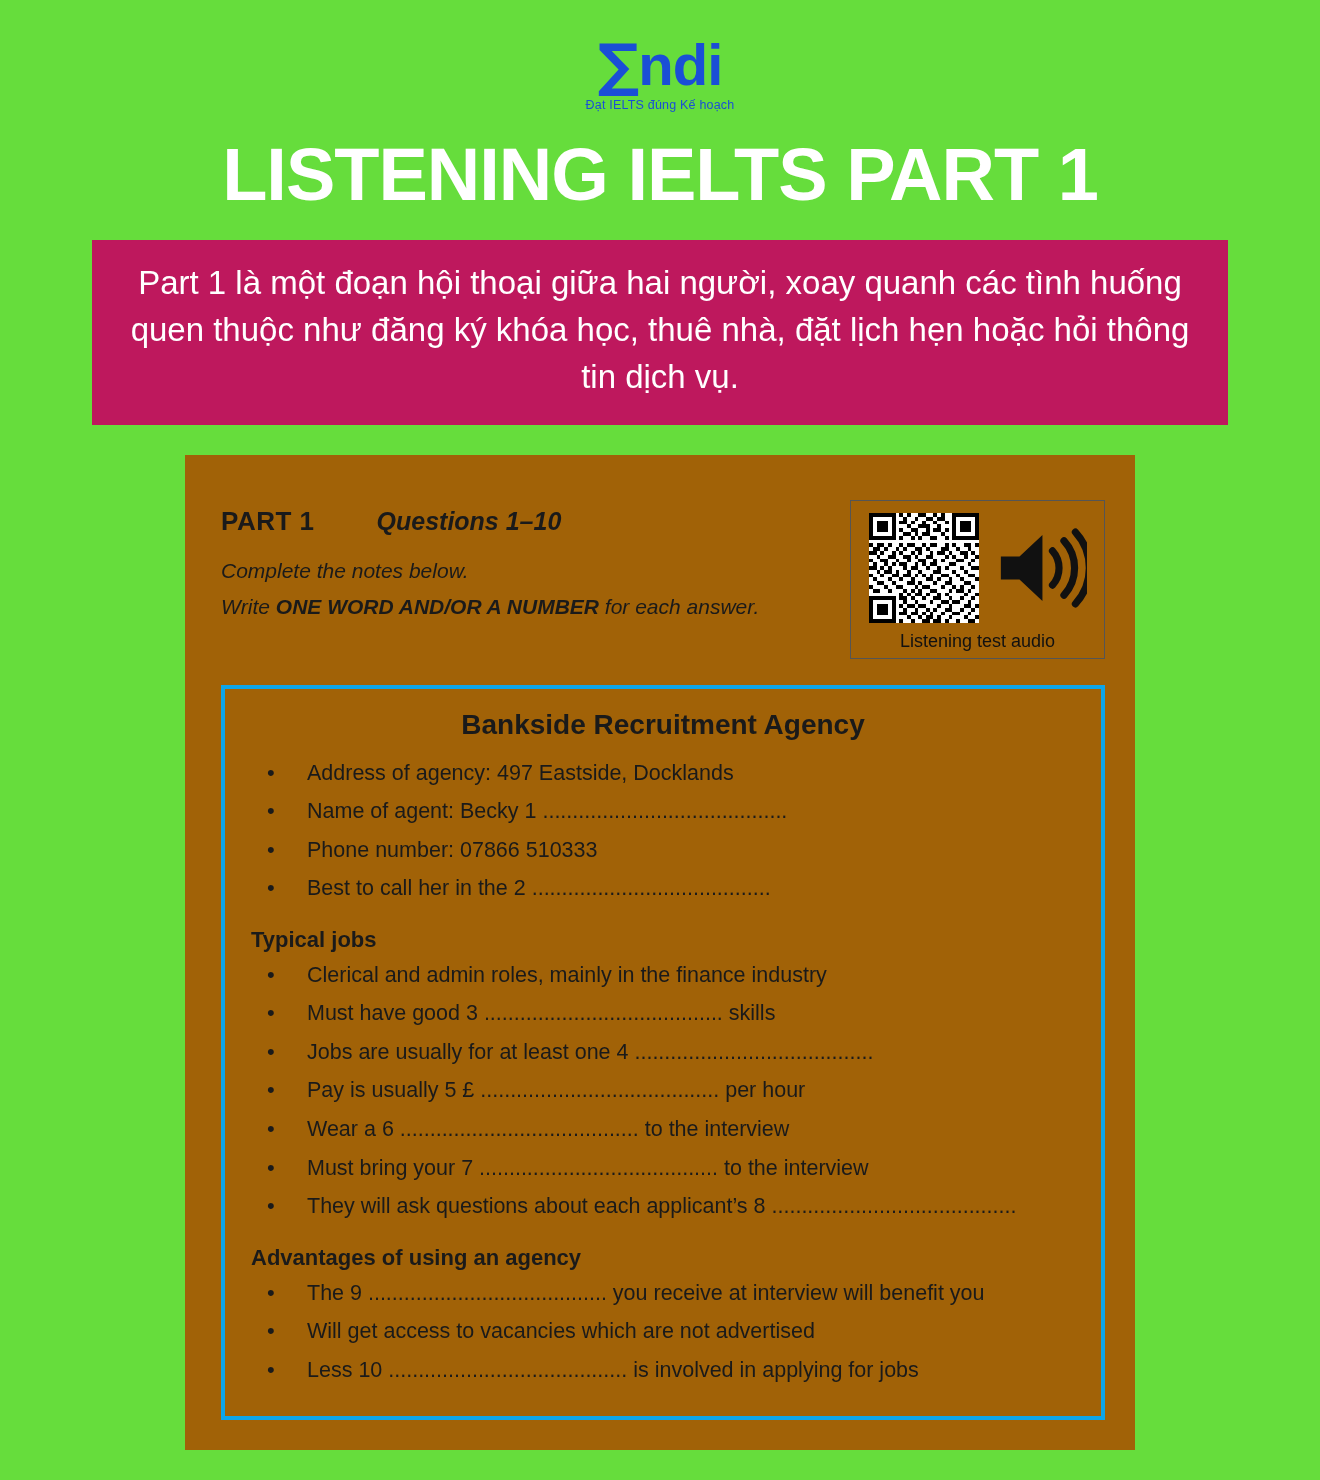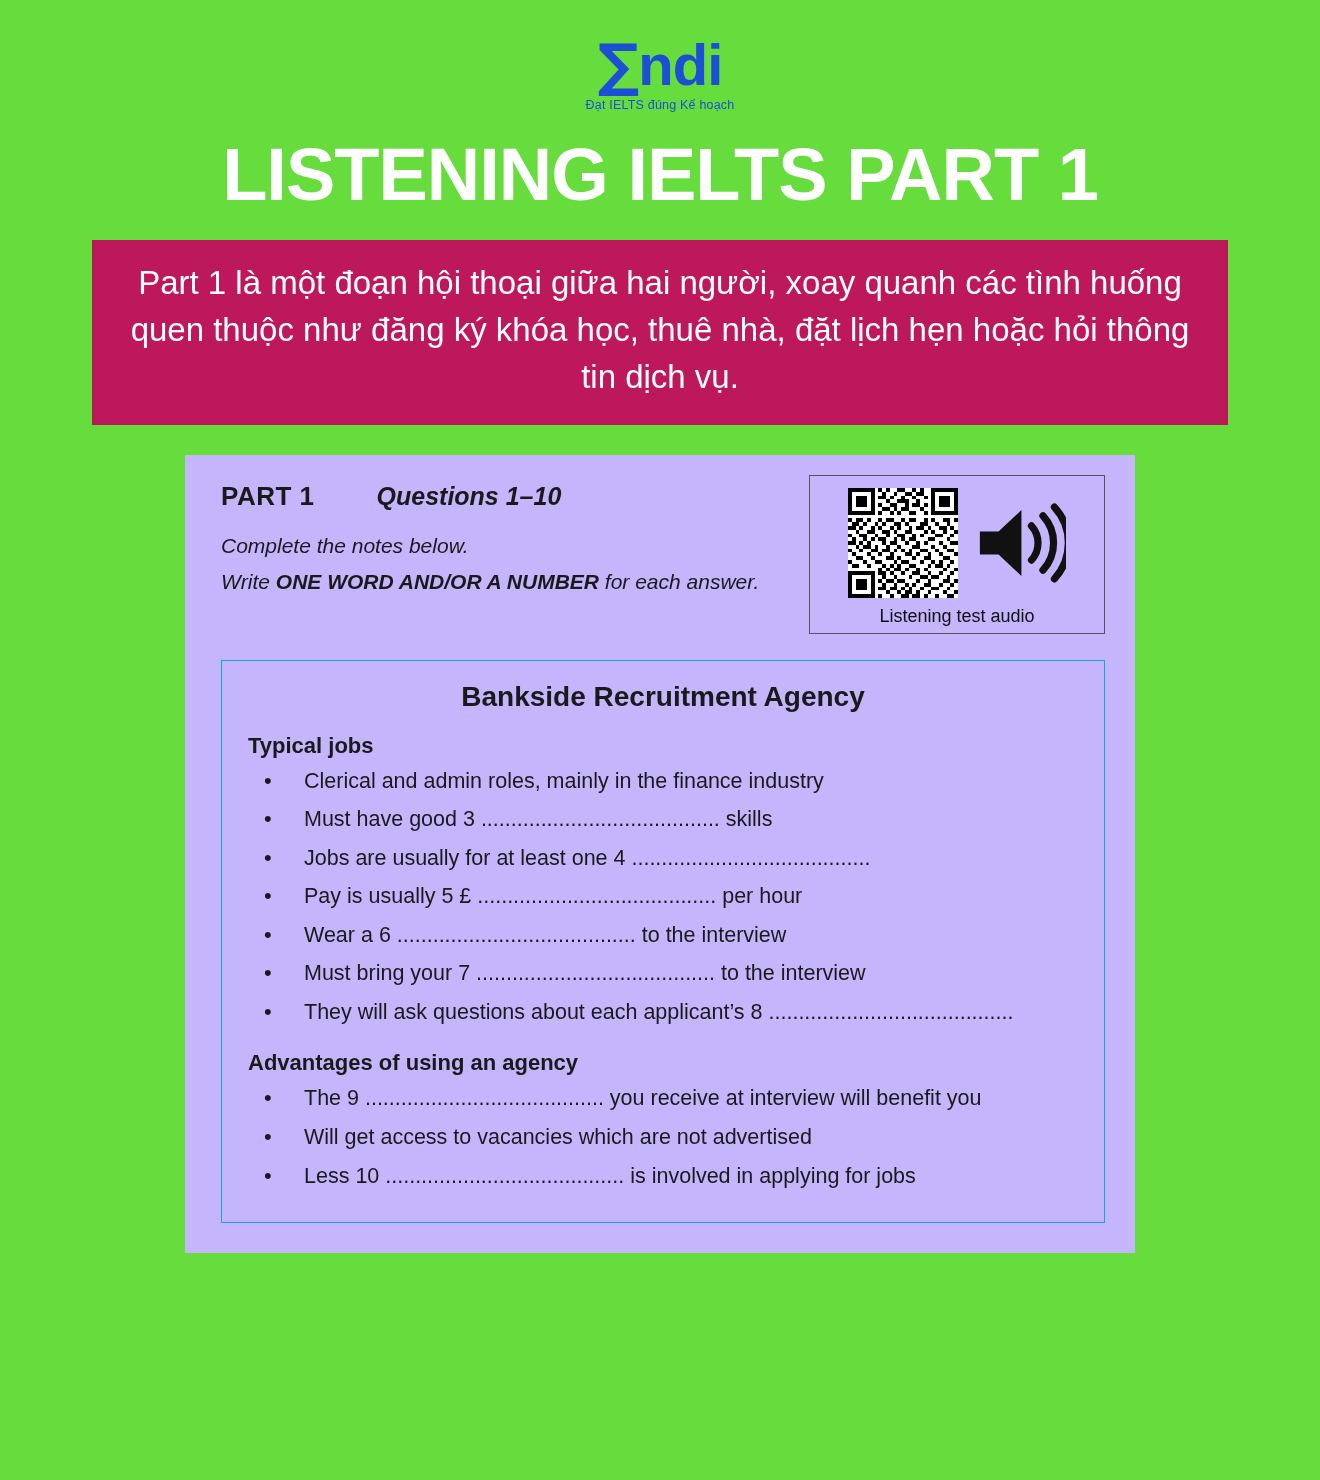--- a/index.html
+++ b/index.html
@@ -59,22 +59,22 @@
     padding: 20px 28px 24px 28px;
     text-align: center;
     font-size: 33px;
     line-height: 1.42;
     font-weight: 500;
   }
 
   
   .sheet {
     margin: 30px 185px 0 185px;
-    background: #c4b5fd;
-    padding: 20px 30px 30px 36px;
+    background: #a16207;
+    padding: 45px 30px 30px 36px;
     box-sizing: border-box;
     color: #1a1a1a;
   }
 
   .sheet-head {
     display: flex;
     align-items: flex-start;
     justify-content: space-between;
   }
   .head-left { padding-top: 6px; }
@@ -104,21 +104,21 @@
     font-size: 21px;
     font-style: italic;
   }
   .instr2 b { font-weight: 700; }
 
   
   .audio-box {
     border: 1px solid #555;
     padding: 12px 14px 6px 14px;
     text-align: center;
-    width: 296px;
+    width: 255px;
     box-sizing: border-box;
   }
   .audio-row {
     display: flex;
     align-items: center;
     justify-content: center;
     gap: 16px;
   }
   .qr {
     width: 110px;
@@ -128,21 +128,21 @@
   .speaker { width: 92px; height: 86px; display:block; }
   .audio-caption {
     margin-top: 8px;
     font-size: 18px;
     color: #111;
   }
 
   
   .notes-box {
     margin-top: 26px;
-    border: 1px solid #0ea5e9;
+    border: 4px solid #0ea5e9;
     padding: 20px 26px 26px 26px;
   }
   .notes-title {
     text-align: center;
     font-size: 28px;
     font-weight: 700;
     margin-bottom: 14px;
   }
   ul.bullets {
     list-style: none;
@@ -435,20 +435,26 @@
           <path d="M56 5 a37 37 0 0 1 0 50" stroke="#111" stroke-width="5" fill="none" stroke-linecap="round"></path>
         </svg>
       </div>
       <div class="audio-caption">Listening test audio</div>
     </div>
   </div>
 
   <div class="notes-box">
     <div class="notes-title">Bankside Recruitment Agency</div>
 
+    <ul class="bullets">
+      <li>Address of agency:   497 Eastside, Docklands</li>
+      <li>Name of agent:  Becky 1 .........................................</li>
+      <li>Phone number:   07866 510333</li>
+      <li>Best to call her in the 2 ........................................</li>
+    </ul>
 
     <div class="sec-head">Typical jobs</div>
     <ul class="bullets">
       <li>Clerical and admin roles, mainly in the finance industry</li>
       <li>Must have good 3 ........................................ skills</li>
       <li>Jobs are usually for at least one 4 ........................................</li>
       <li>Pay is usually 5 £ ........................................ per hour</li>
     </ul>
 
     <ul class="bullets">

